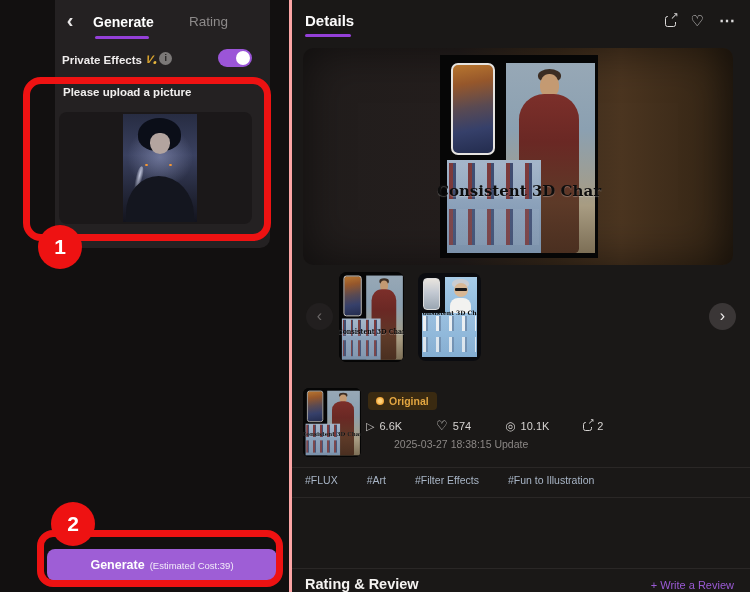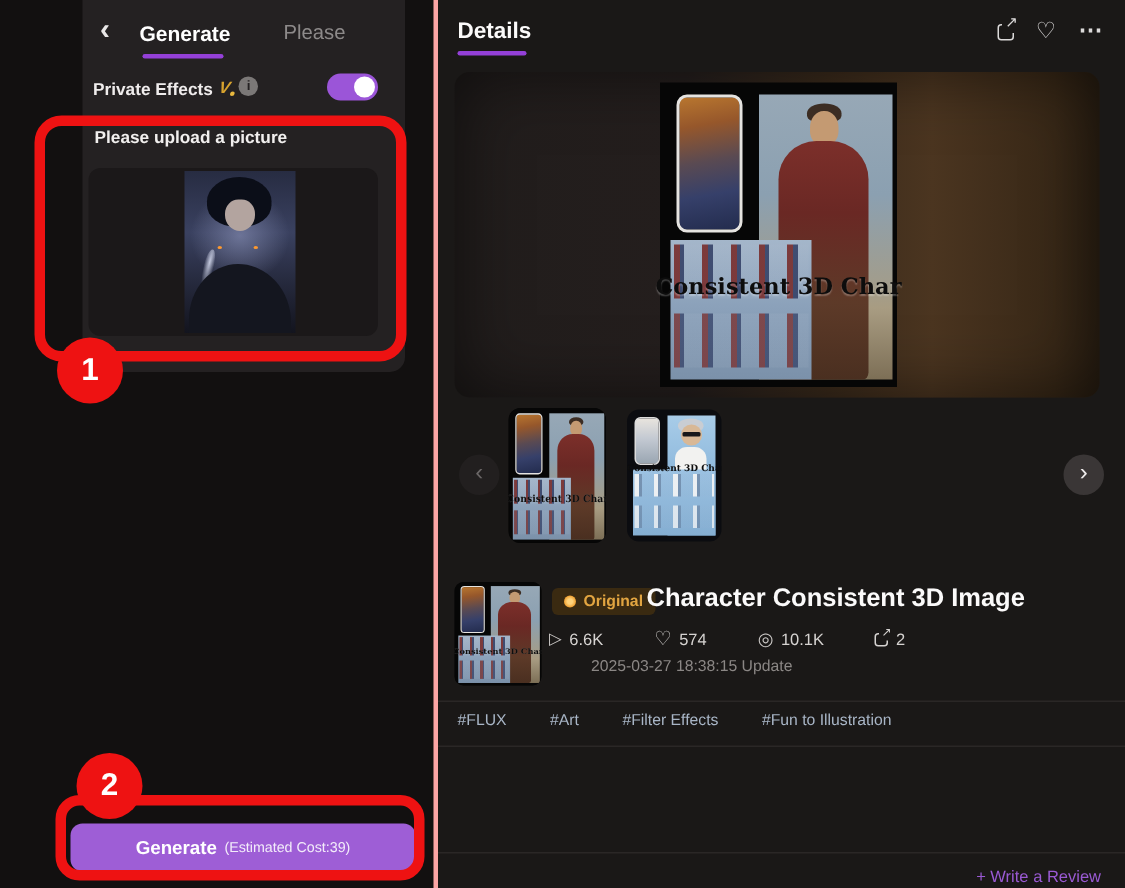--- a/index.html
+++ b/index.html
@@ -183,21 +183,21 @@
   .write-review { position:absolute; right:16px; top:579px; font-size:11px; color:#9a5ad4; cursor:pointer; }
 </style>
 </head>
 <body>
 
 <div class="screen">
 
   <div class="left-panel">
     <div class="back-btn">‹</div>
     <div class="tab tab-generate">Generate</div>
-    <div class="tab tab-history">Please</div>
+    <div class="tab tab-history">Rating</div>
     <div class="tab-underline"></div>
 
     <div class="private-row">
       <span class="private-label">Private Effects</span><span class="vip-icon"></span><span class="info-icon"></span>
       <div class="toggle">
         <div class="toggle-knob"></div>
       </div>
     </div>
 
     <div class="upload-heading">Please upload a picture</div>
@@ -290,21 +290,20 @@
           <div class="figrow r1"></div>
           <div class="figrow r2"></div>
         </div>
         <div class="collage-caption">Consistent 3D Char</div>
       </div>
     </div>
     <div class="badge">
       <span class="badge-dot"></span>
       <span class="badge-text">Original</span>
     </div>
-    <div class="info-title">Character Consistent 3D Image</div>
     <div class="stats">
       <span class="stat">
         <span class="stat-ico ico-play"></span>
         <span>6.6K</span>
       </span>
       <span class="stat">
         <span class="stat-ico ico-heart"></span>
         <span>574</span>
       </span>
       <span class="stat">
@@ -322,20 +321,21 @@
     <div class="tags">
       <span class="tag">#FLUX</span>
       <span class="tag">#Art</span>
       <span class="tag">#Filter Effects</span>
       <span class="tag">#Fun to Illustration</span>
     </div>
     <div class="hdiv hdiv2"></div>
 
     <div class="hdiv hdiv3"></div>
 
+    <div class="rating-heading">Rating &amp; Review</div>
     <div class="write-review">+ Write a Review</div>
   </div>
 
   <div class="anno-box anno-box1"></div>
   <div class="anno-circle anno-c1">1</div>
   <div class="anno-box anno-box2"></div>
   <div class="anno-circle anno-c2">2</div>
 
 </div>
 

